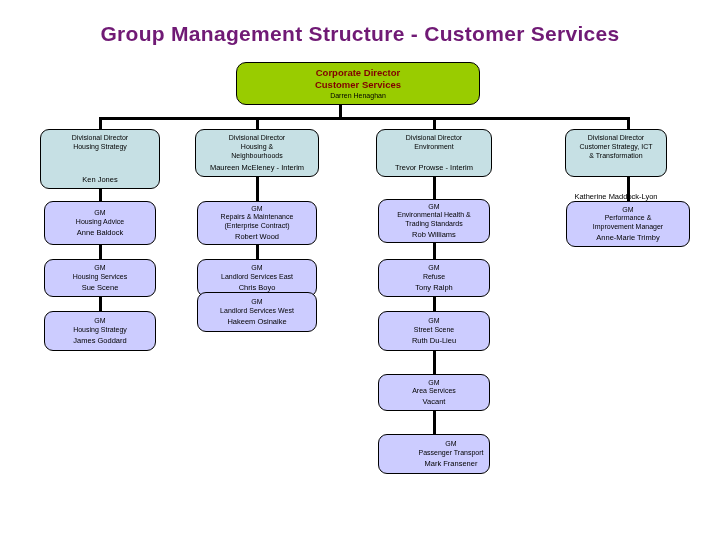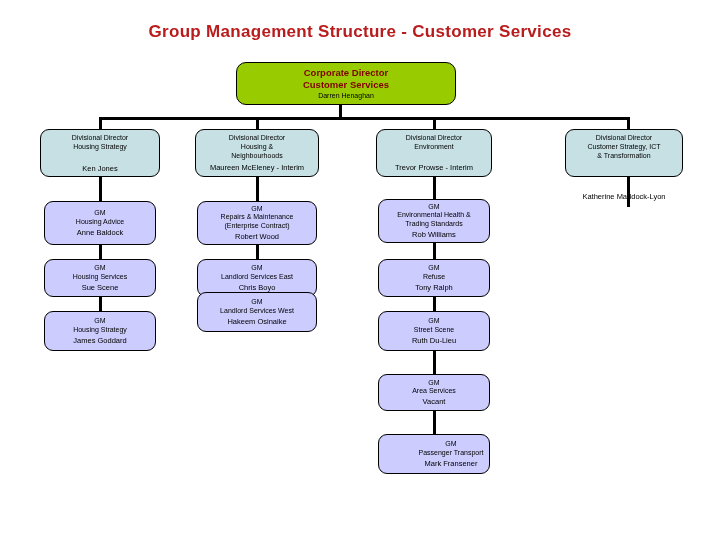--- a/index.html
+++ b/index.html
@@ -1,18 +1,18 @@
 <!DOCTYPE html>
 <html><head>
 <meta charset="utf-8">
 <style>
   html,body{margin:0;padding:0;background:#e8e8e8;font-family:"Liberation Sans",sans-serif;}
   #canvas{position:relative;width:720px;height:540px;background:#ffffff;overflow:hidden;margin:0 auto;}
   .title{position:absolute;top:22px;left:0;width:720px;text-align:center;
-         font-size:17px;font-weight:bold;letter-spacing:.3px;color:#b91c1c;}
+         font-size:21px;font-weight:bold;letter-spacing:.3px;color:#701a75;}
   .line{position:absolute;background:#000;}
   .box{position:absolute;box-sizing:border-box;border:1px solid #000;border-radius:9px;
        display:flex;flex-direction:column;justify-content:space-between;align-items:center;
        text-align:center;padding:4px 2px;line-height:1.25;}
   .box .role{white-space:pre-line;font-size:7px;color:#000;}
   .box .name{white-space:pre-line;font-size:7.5px;color:#000;}
   .root{background:#99CC00;border-radius:10px;padding:4px 4px;}
   .root .role{font-size:9.5px;font-weight:bold;color:#800000;line-height:1.3;}
   .root .name{font-size:7px;color:#000;}
   .dir{background:#C6E0E4;}
@@ -26,27 +26,27 @@
 
   <div class="title">Group Management Structure - Customer Services</div>
 
   <div class="line" style="left:338.5px;top:102px;width:3px;height:17px;"></div>
   <div class="line" style="left:98.5px;top:117px;width:531px;height:3px;"></div>
   <div class="line" style="left:98.5px;top:117px;width:3px;height:200px;"></div>
   <div class="line" style="left:255.5px;top:117px;width:3px;height:200px;"></div>
   <div class="line" style="left:432.5px;top:117px;width:3px;height:322px;"></div>
   <div class="line" style="left:626.5px;top:117px;width:3px;height:90px;"></div>
 
-  <div class="box root" style="left:236px;top:62px;width:220px;height:43px;">
+  <div class="box root" style="left:236px;top:62px;width:244px;height:43px;">
     <div class="role">Corporate Director
 Customer Services</div>
     <div class="name">Darren Henaghan</div>
   </div>
 
-  <div class="box dir" style="left:40px;top:129px;width:120px;height:48px;gap:12px;">
+  <div class="box dir" style="left:40px;top:129px;width:120px;height:60px;gap:12px;">
     <div class="role">Divisional Director
 Housing Strategy</div>
     <div class="name">Ken Jones</div>
   </div>
   <div class="box gm" style="left:44px;top:201px;width:112px;height:44px;">
     <div class="role">GM
 Housing Advice</div>
     <div class="name">Anne Baldock</div>
   </div>
   <div class="box gm" style="left:44px;top:259px;width:112px;height:38px;">
@@ -108,20 +108,26 @@
     <div class="role">GM
 Area Services</div>
     <div class="name">Vacant</div>
   </div>
   <div class="box gm" style="left:378px;top:434px;width:112px;height:40px;padding-left:36px;">
     <div class="role">GM
 Passenger Transport</div>
     <div class="name">Mark Fransener</div>
   </div>
 
-  <div class="box dir" style="left:565px;top:129px;width:118px;height:48px;gap:32px;">
+  <div class="box dir" style="left:565px;top:129px;width:102px;height:48px;gap:32px;">
     <div class="role">Divisional Director
 Customer Strategy, ICT
 &amp; Transformation</div>
     <div class="name">Katherine Maddock-Lyon</div>
   </div>
+  <div class="box gm" style="left:566px;top:201px;width:124px;height:46px;">
+    <div class="role">GM
+Performance &amp;
+Improvement Manager</div>
+    <div class="name">Anne-Marie Trimby</div>
+  </div>
 
 </div>
 
 </body></html>

